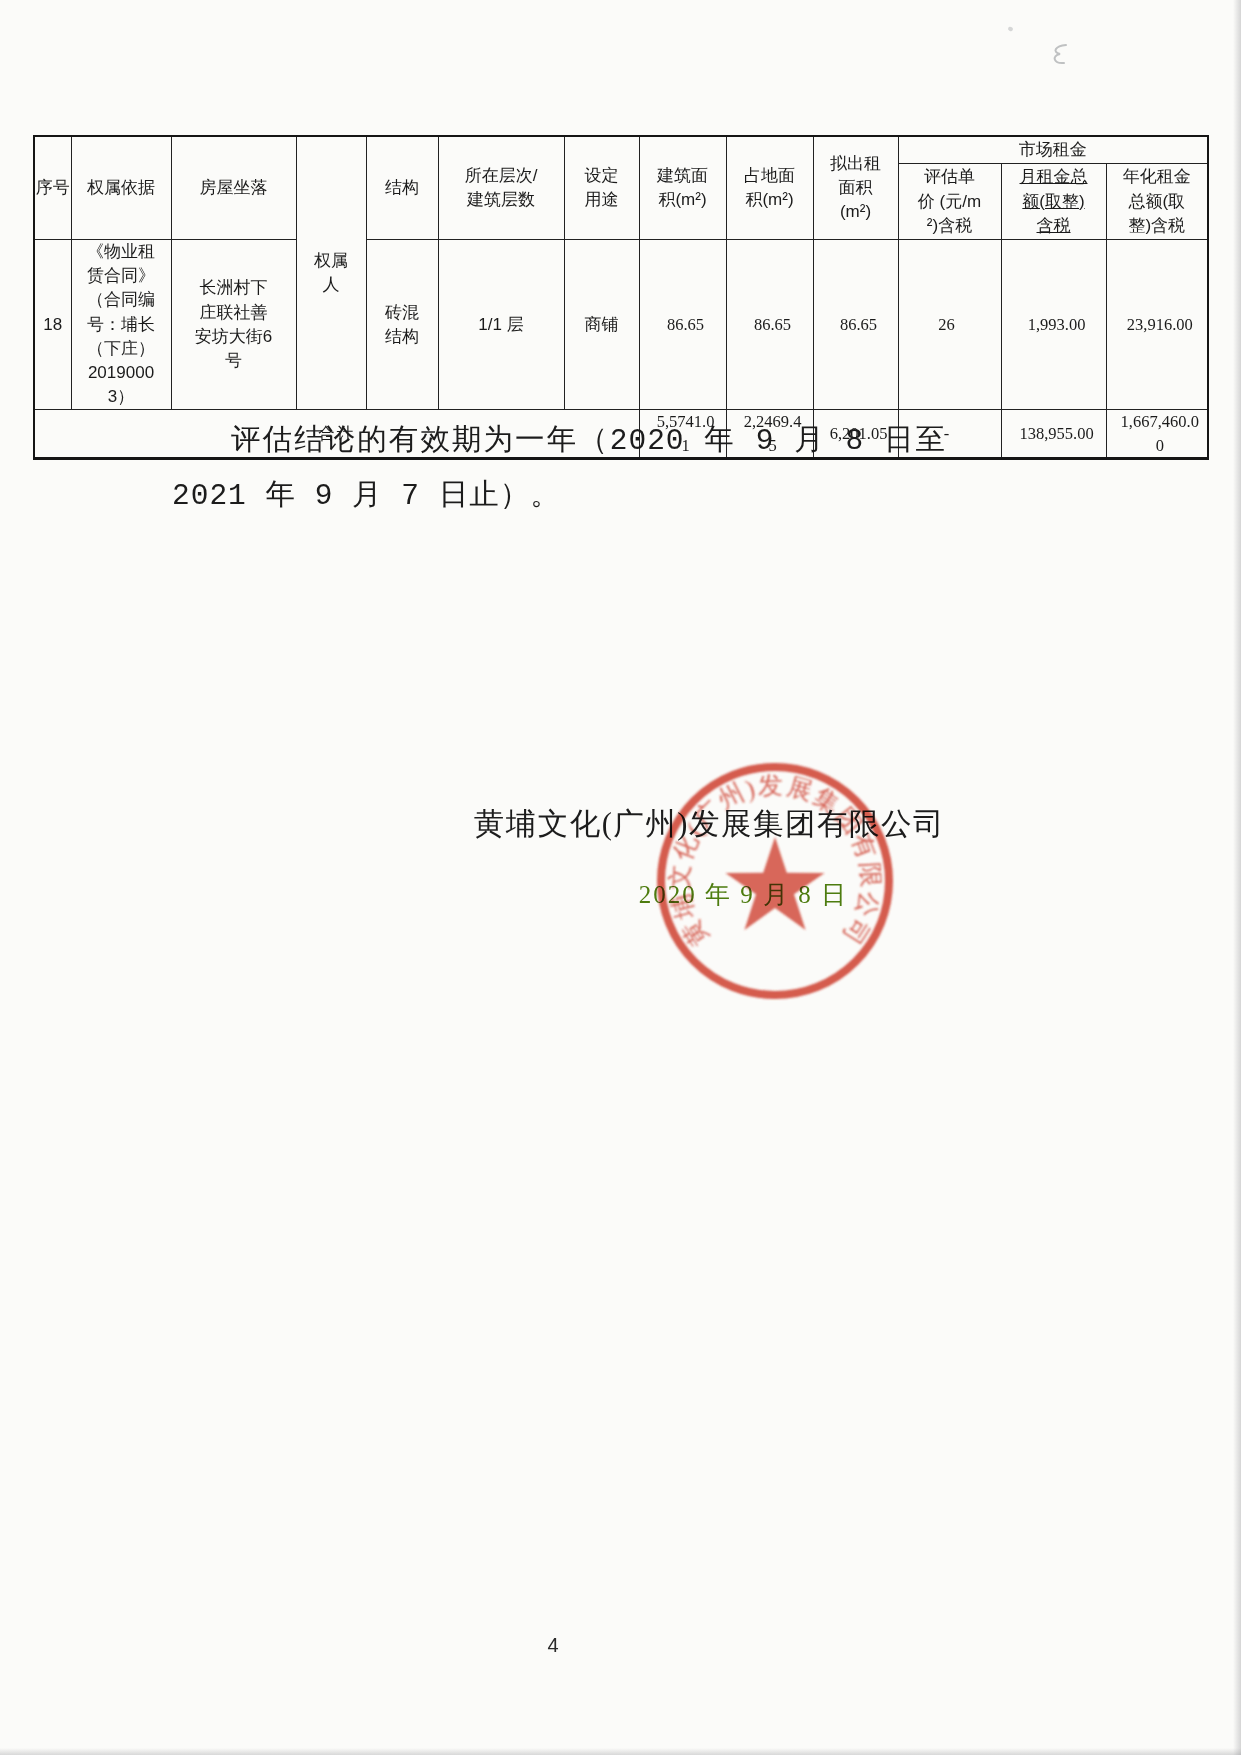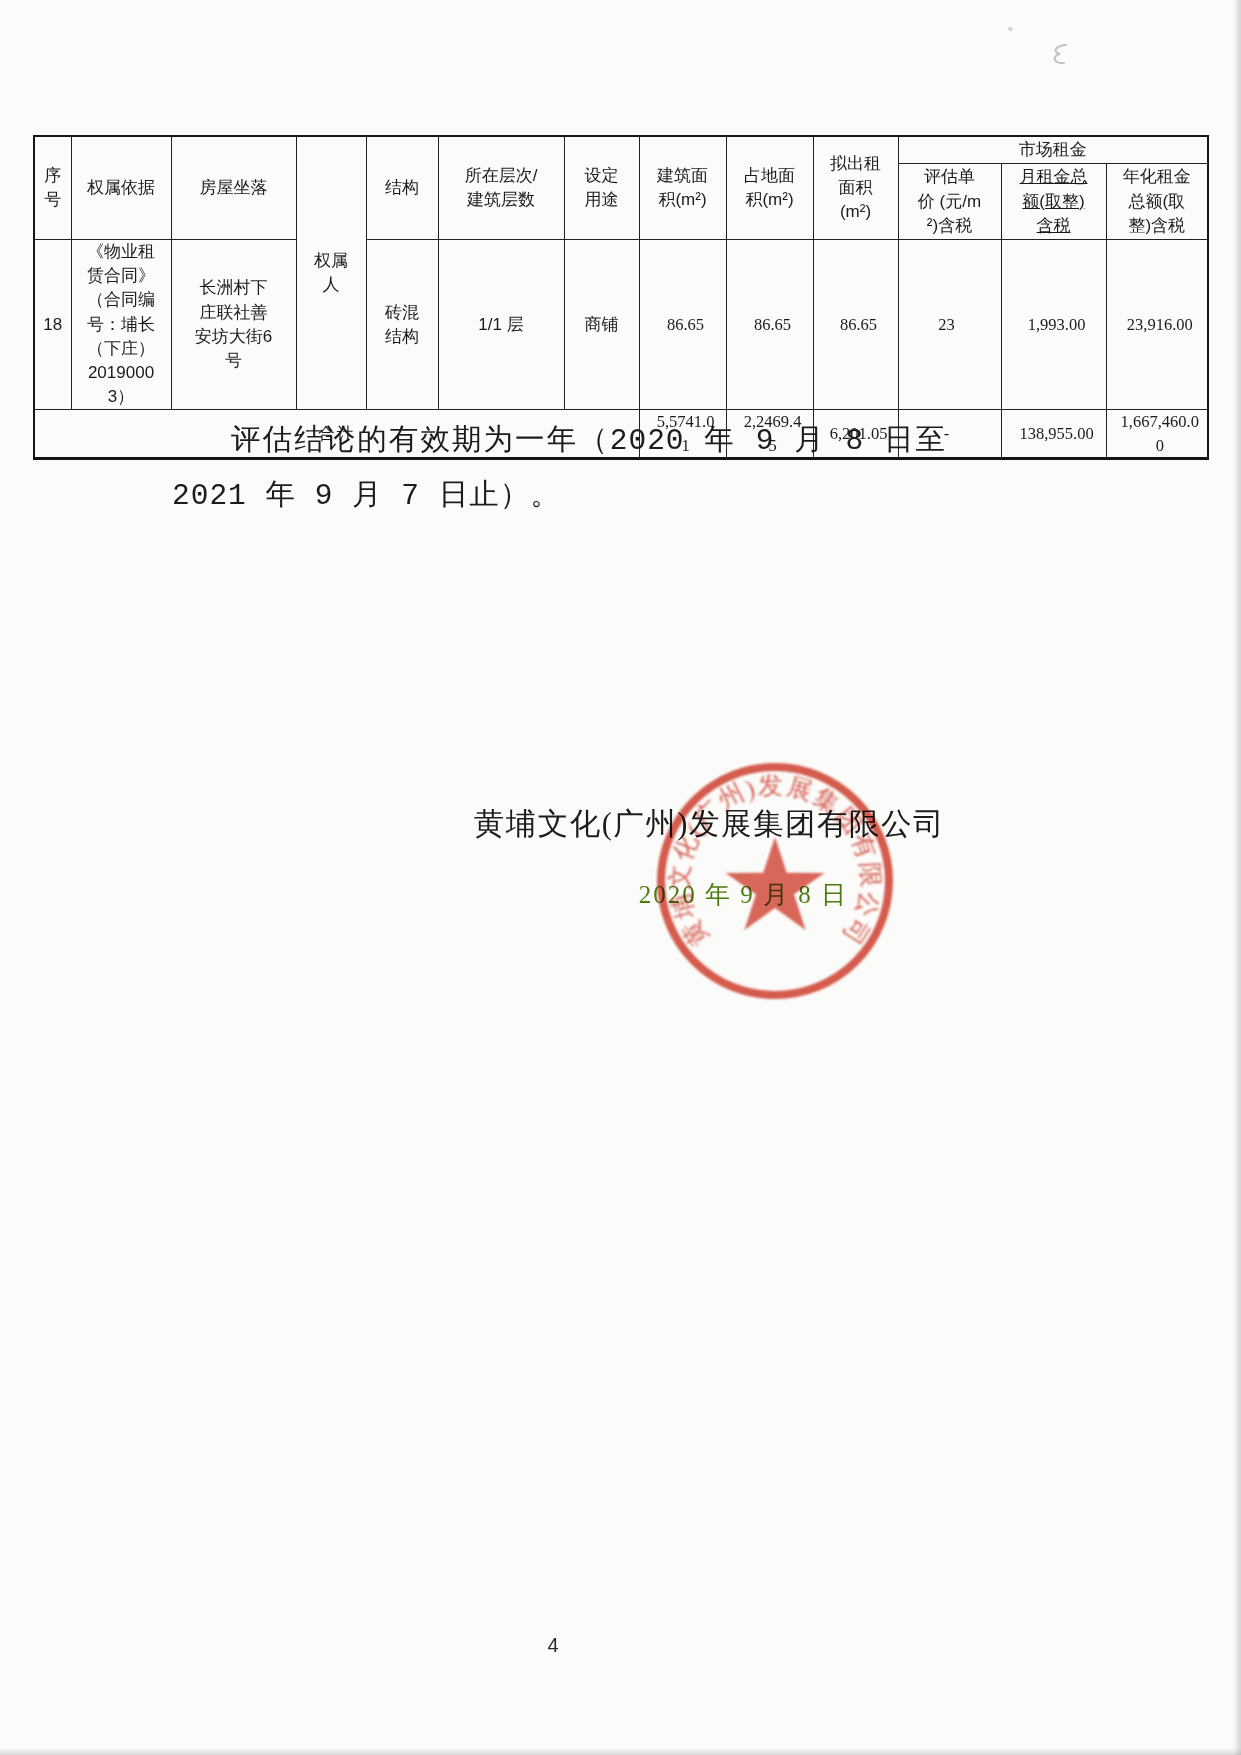--- a/index.html
+++ b/index.html
@@ -28,21 +28,21 @@
     font-weight:normal;
     text-align:center;
     vertical-align:middle;
     line-height:1.42;
     word-break:break-all;
     overflow:hidden;
   }
   table.assess{border:2px solid #151515;}
   tr.r-bottom td{border-bottom:3px solid #151515;}
   
-  .c-seq{padding:0 8px;}
+  .c-seq{padding:0 0;}
   .c-basis{padding:0 8px;}
   .c-loc{padding:0 14px;}
   .c-owner{padding:0 10px;}
   .c-struct{padding:0 10px;}
   .c-floor{padding:0 24px;}
   .c-use{padding:0 12px;}
   .c-barea{padding:0 14px;}
   .c-larea{padding:0 14px;}
   .c-rarea{padding:0 16px;}
   .c-price{padding:0 18px;}
@@ -156,21 +156,21 @@
     <tr class="dr">
       <td class="txt">18</td>
       <td class="cell-basis">《物业租赁合同》（合同编号：埔长（下庄）20190003）</td>
       <td class="cell-loc">长洲村下庄联社善安坊大街6号</td>
       <td class="cell-struct">砖混结构</td>
       <td class="txt">1/1 层</td>
       <td class="txt">商铺</td>
       <td class="num">86.65</td>
       <td class="num">86.65</td>
       <td class="num">86.65</td>
-      <td class="num pr-20">23</td>
+      <td class="num pr-20">26</td>
       <td class="num">1,993.00</td>
       <td class="num">23,916.00</td>
     </tr>
     <tr class="tr-total r-bottom">
       <td colspan="7" class="total-label">合计</td>
       <td class="num">5,5741.01</td>
       <td class="num">2,2469.45</td>
       <td class="num">6,201.05</td>
       <td class="num pr-20">-</td>
       <td class="num">138,955.00</td>

